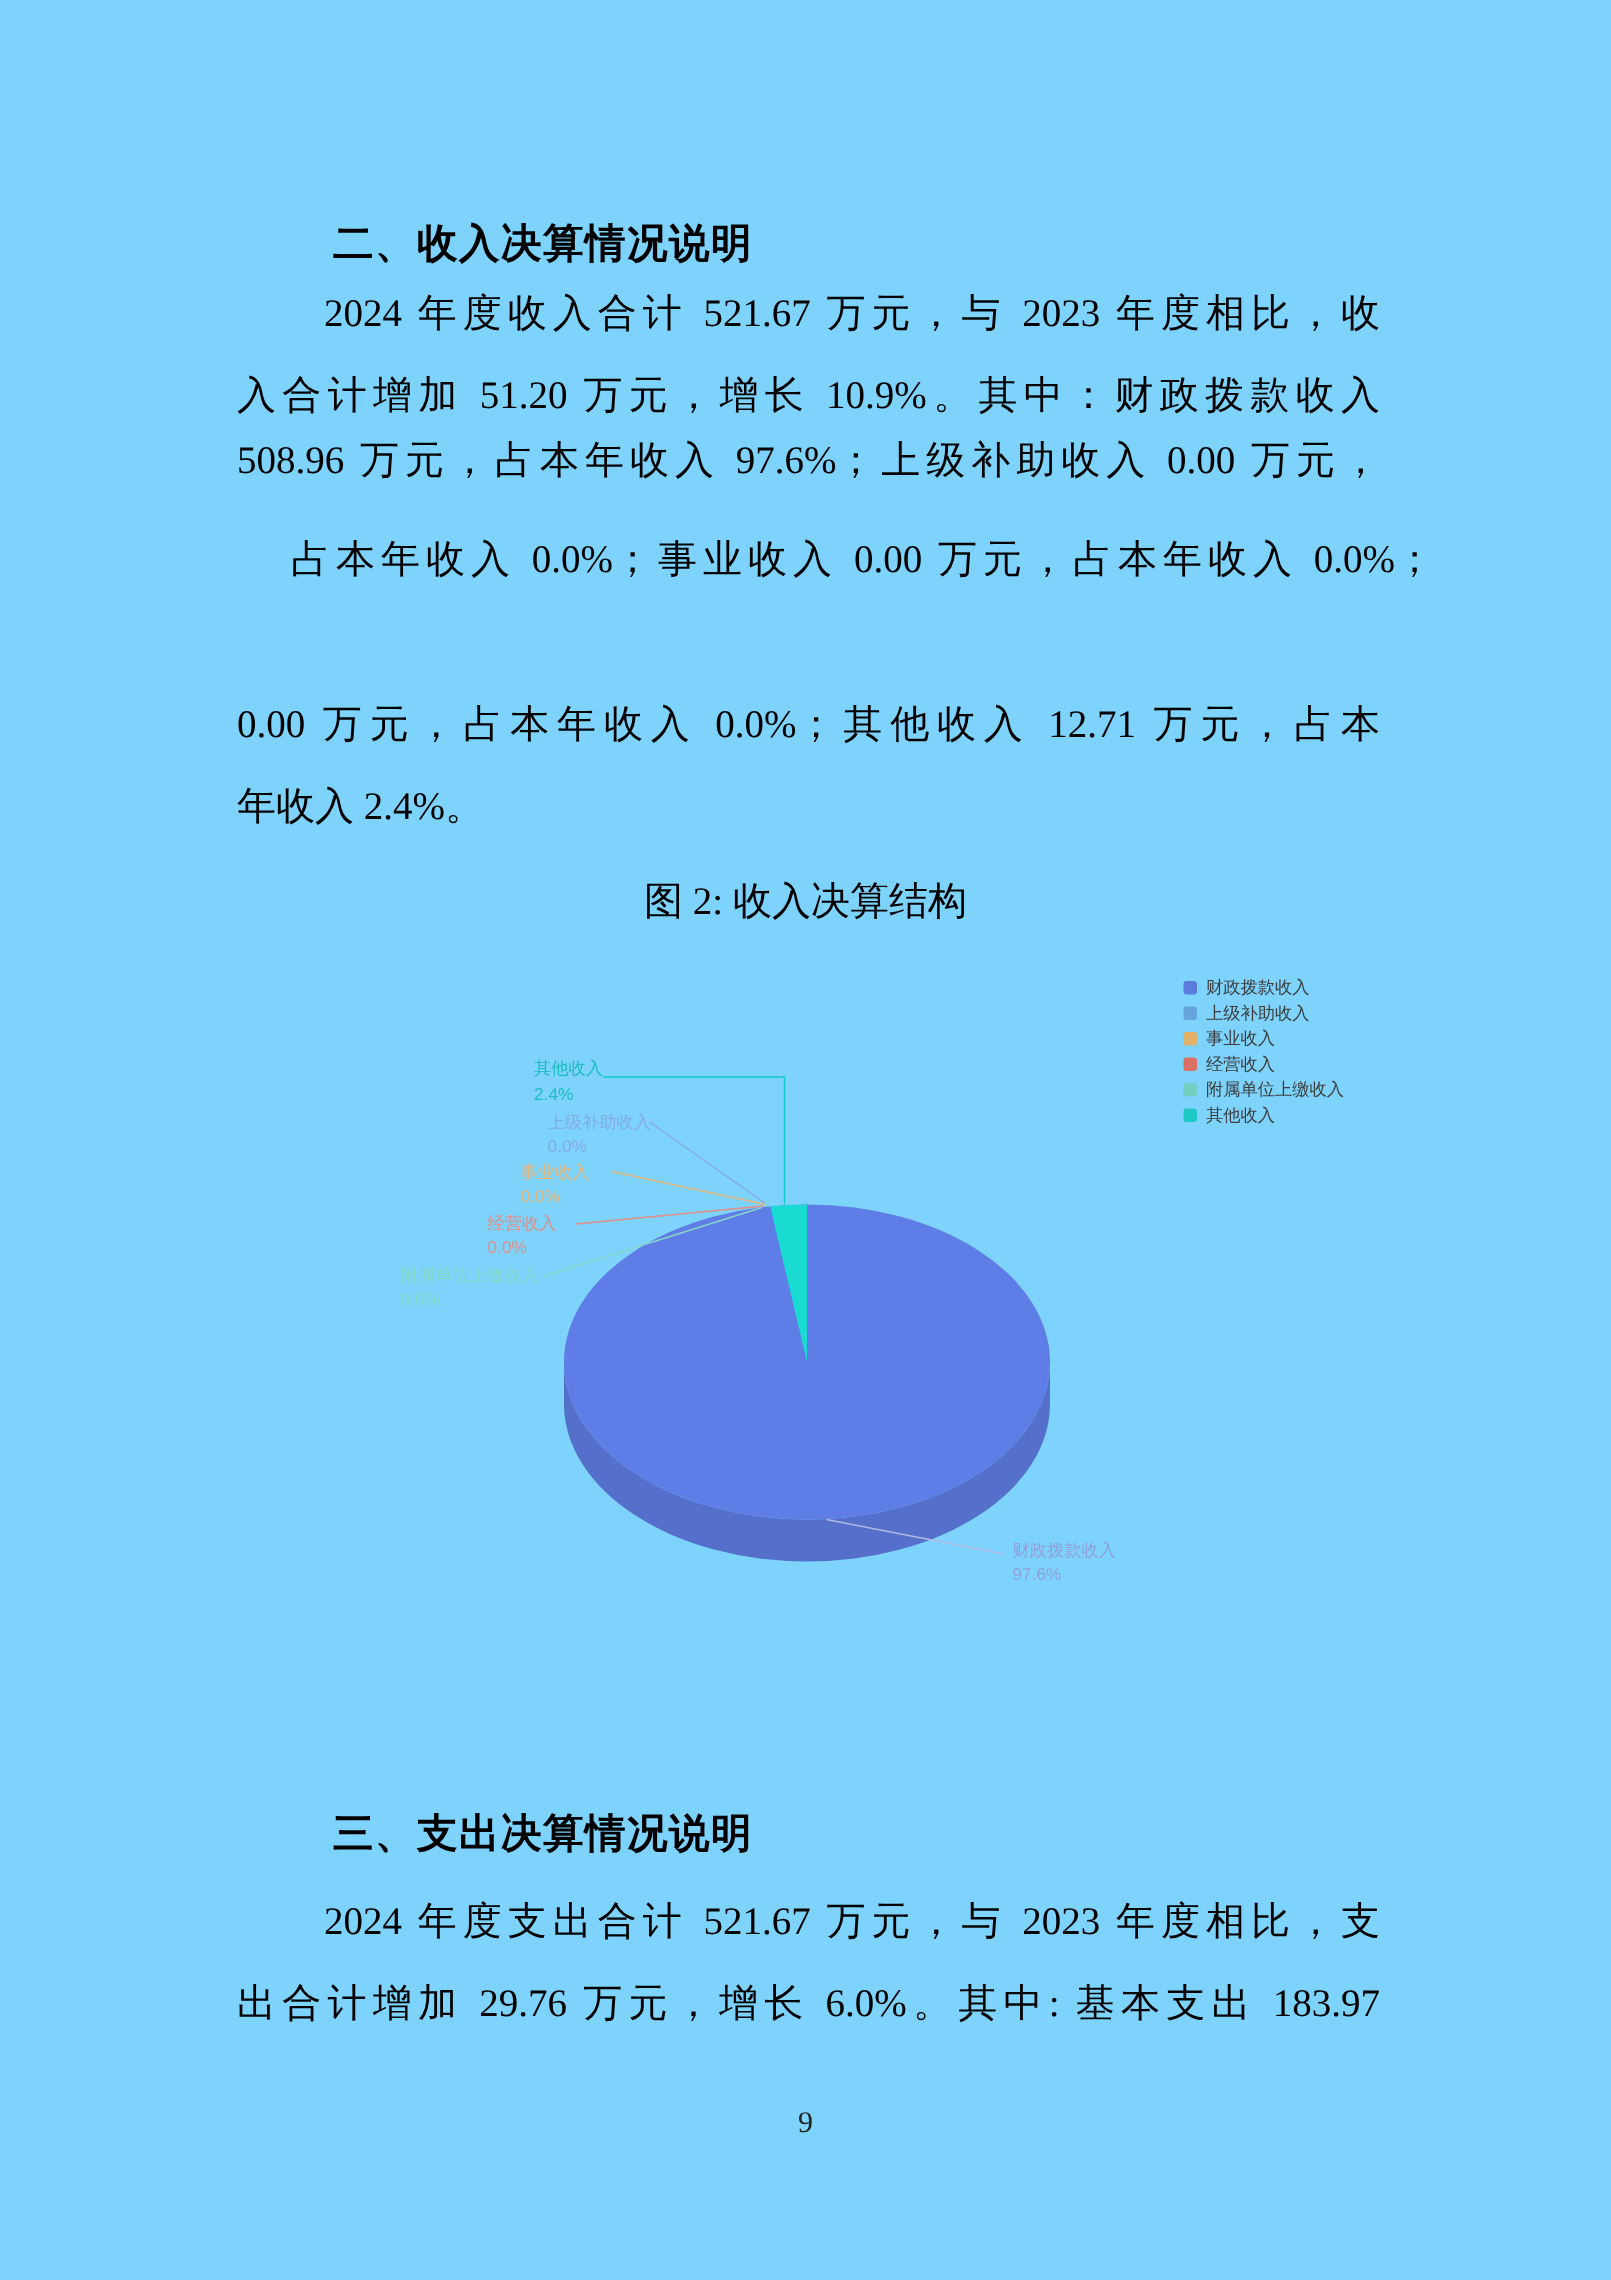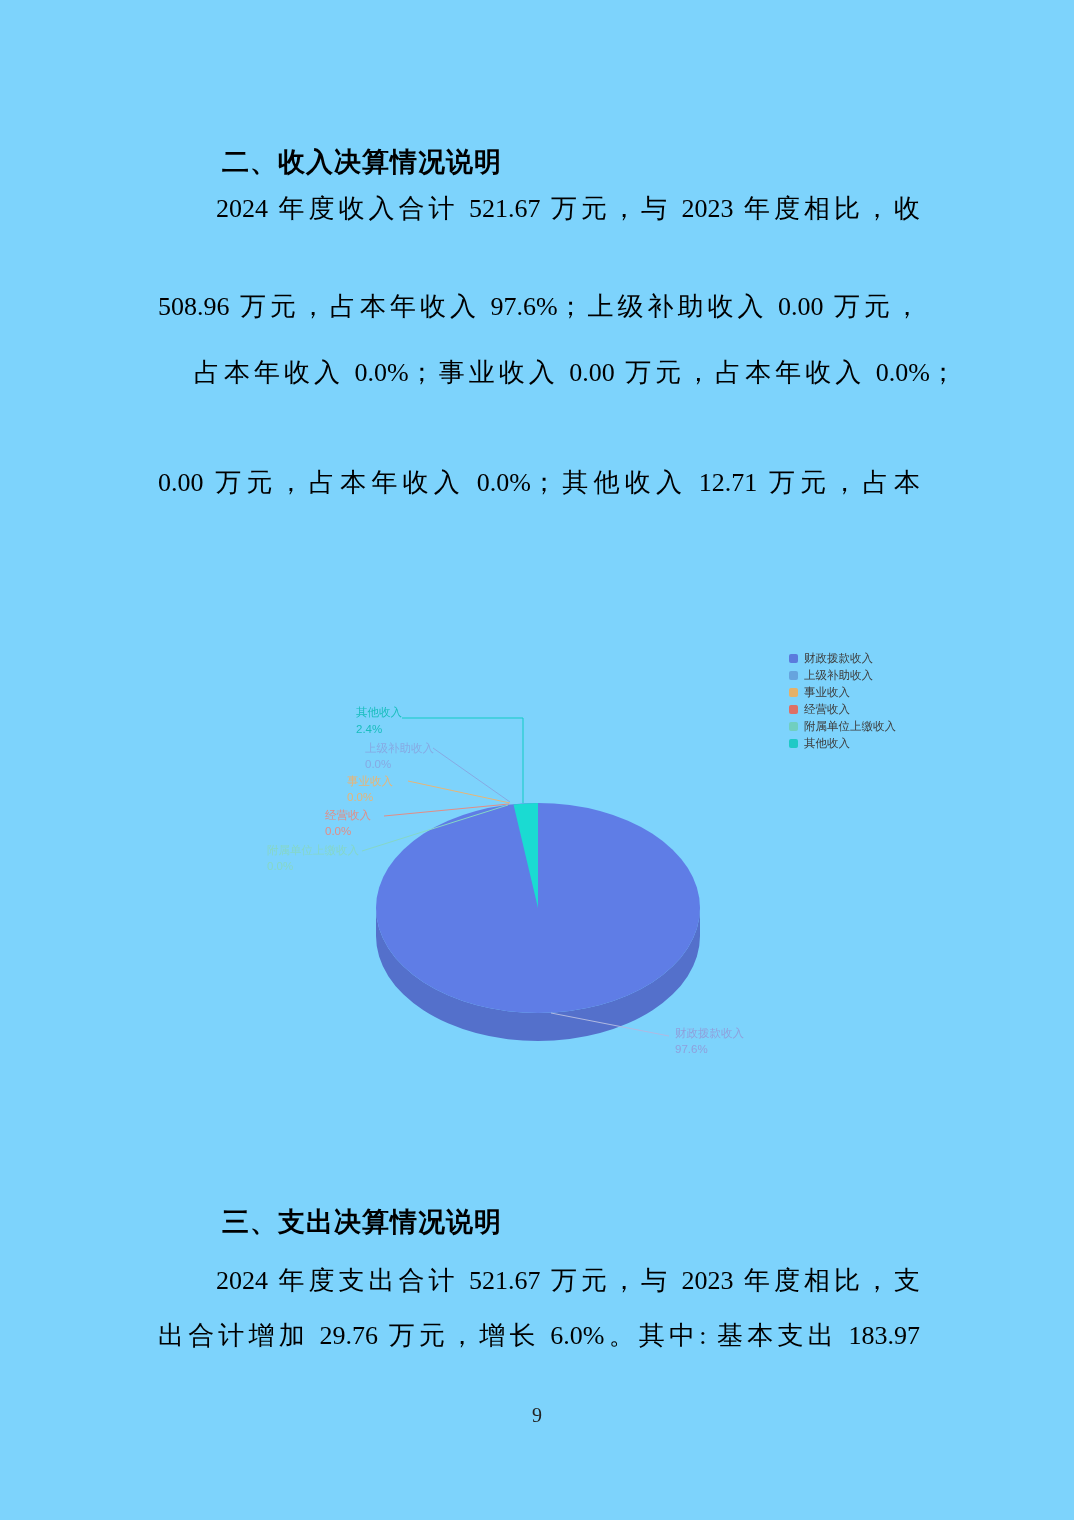--- a/index.html
+++ b/index.html
@@ -52,24 +52,27 @@
   }
 </style>
 </head>
 <body>
 
 <div class="page">
 
   <h2 class="sec-heading" style="top:146px;">二、收入决算情况说明</h2>
 
   <div class="tline first" style="top:192px;">2024 年度收入合计 521.67 万元，与 2023 年度相比，收</div>
+  <div class="tline" style="top:247px;">入合计增加 51.20 万元，增长 10.9%。其中：财政拨款收入</div>
   <div class="tline" style="top:290px;">508.96 万元，占本年收入 97.6%；上级补助收入 0.00 万元，</div>
   <div class="tline" style="top:356px;margin-left:36px;">占本年收入 0.0%；事业收入 0.00 万元，占本年收入 0.0%；</div>
   <div class="tline" style="top:466px;font-family:Liberation Serif, serif;">0.00 万元，占本年收入 0.0%；其他收入 12.71 万元，占本</div>
+  <div class="tline short" style="top:521px;">年收入 2.4%。</div>
 
+  <div class="fig-caption" style="top:583px;">图 2: 收入决算结构</div>
 
   <div class="chart">
     <svg width="1074" height="460" viewBox="0 0 1074 460">
 
       <path d="M 376 273 L 376 301 A 162 105 0 0 0 700 301 L 700 273 A 162 105 0 0 1 376 273 Z" fill="#5470cb"></path>
 
       <ellipse cx="538" cy="273" rx="162" ry="105" fill="#5f7de6"></ellipse>
 
       <path d="M 538 273 L 538 168 A 162 105 0 0 0 513.5 169.4 Z" fill="#1adbd2"></path>
 

